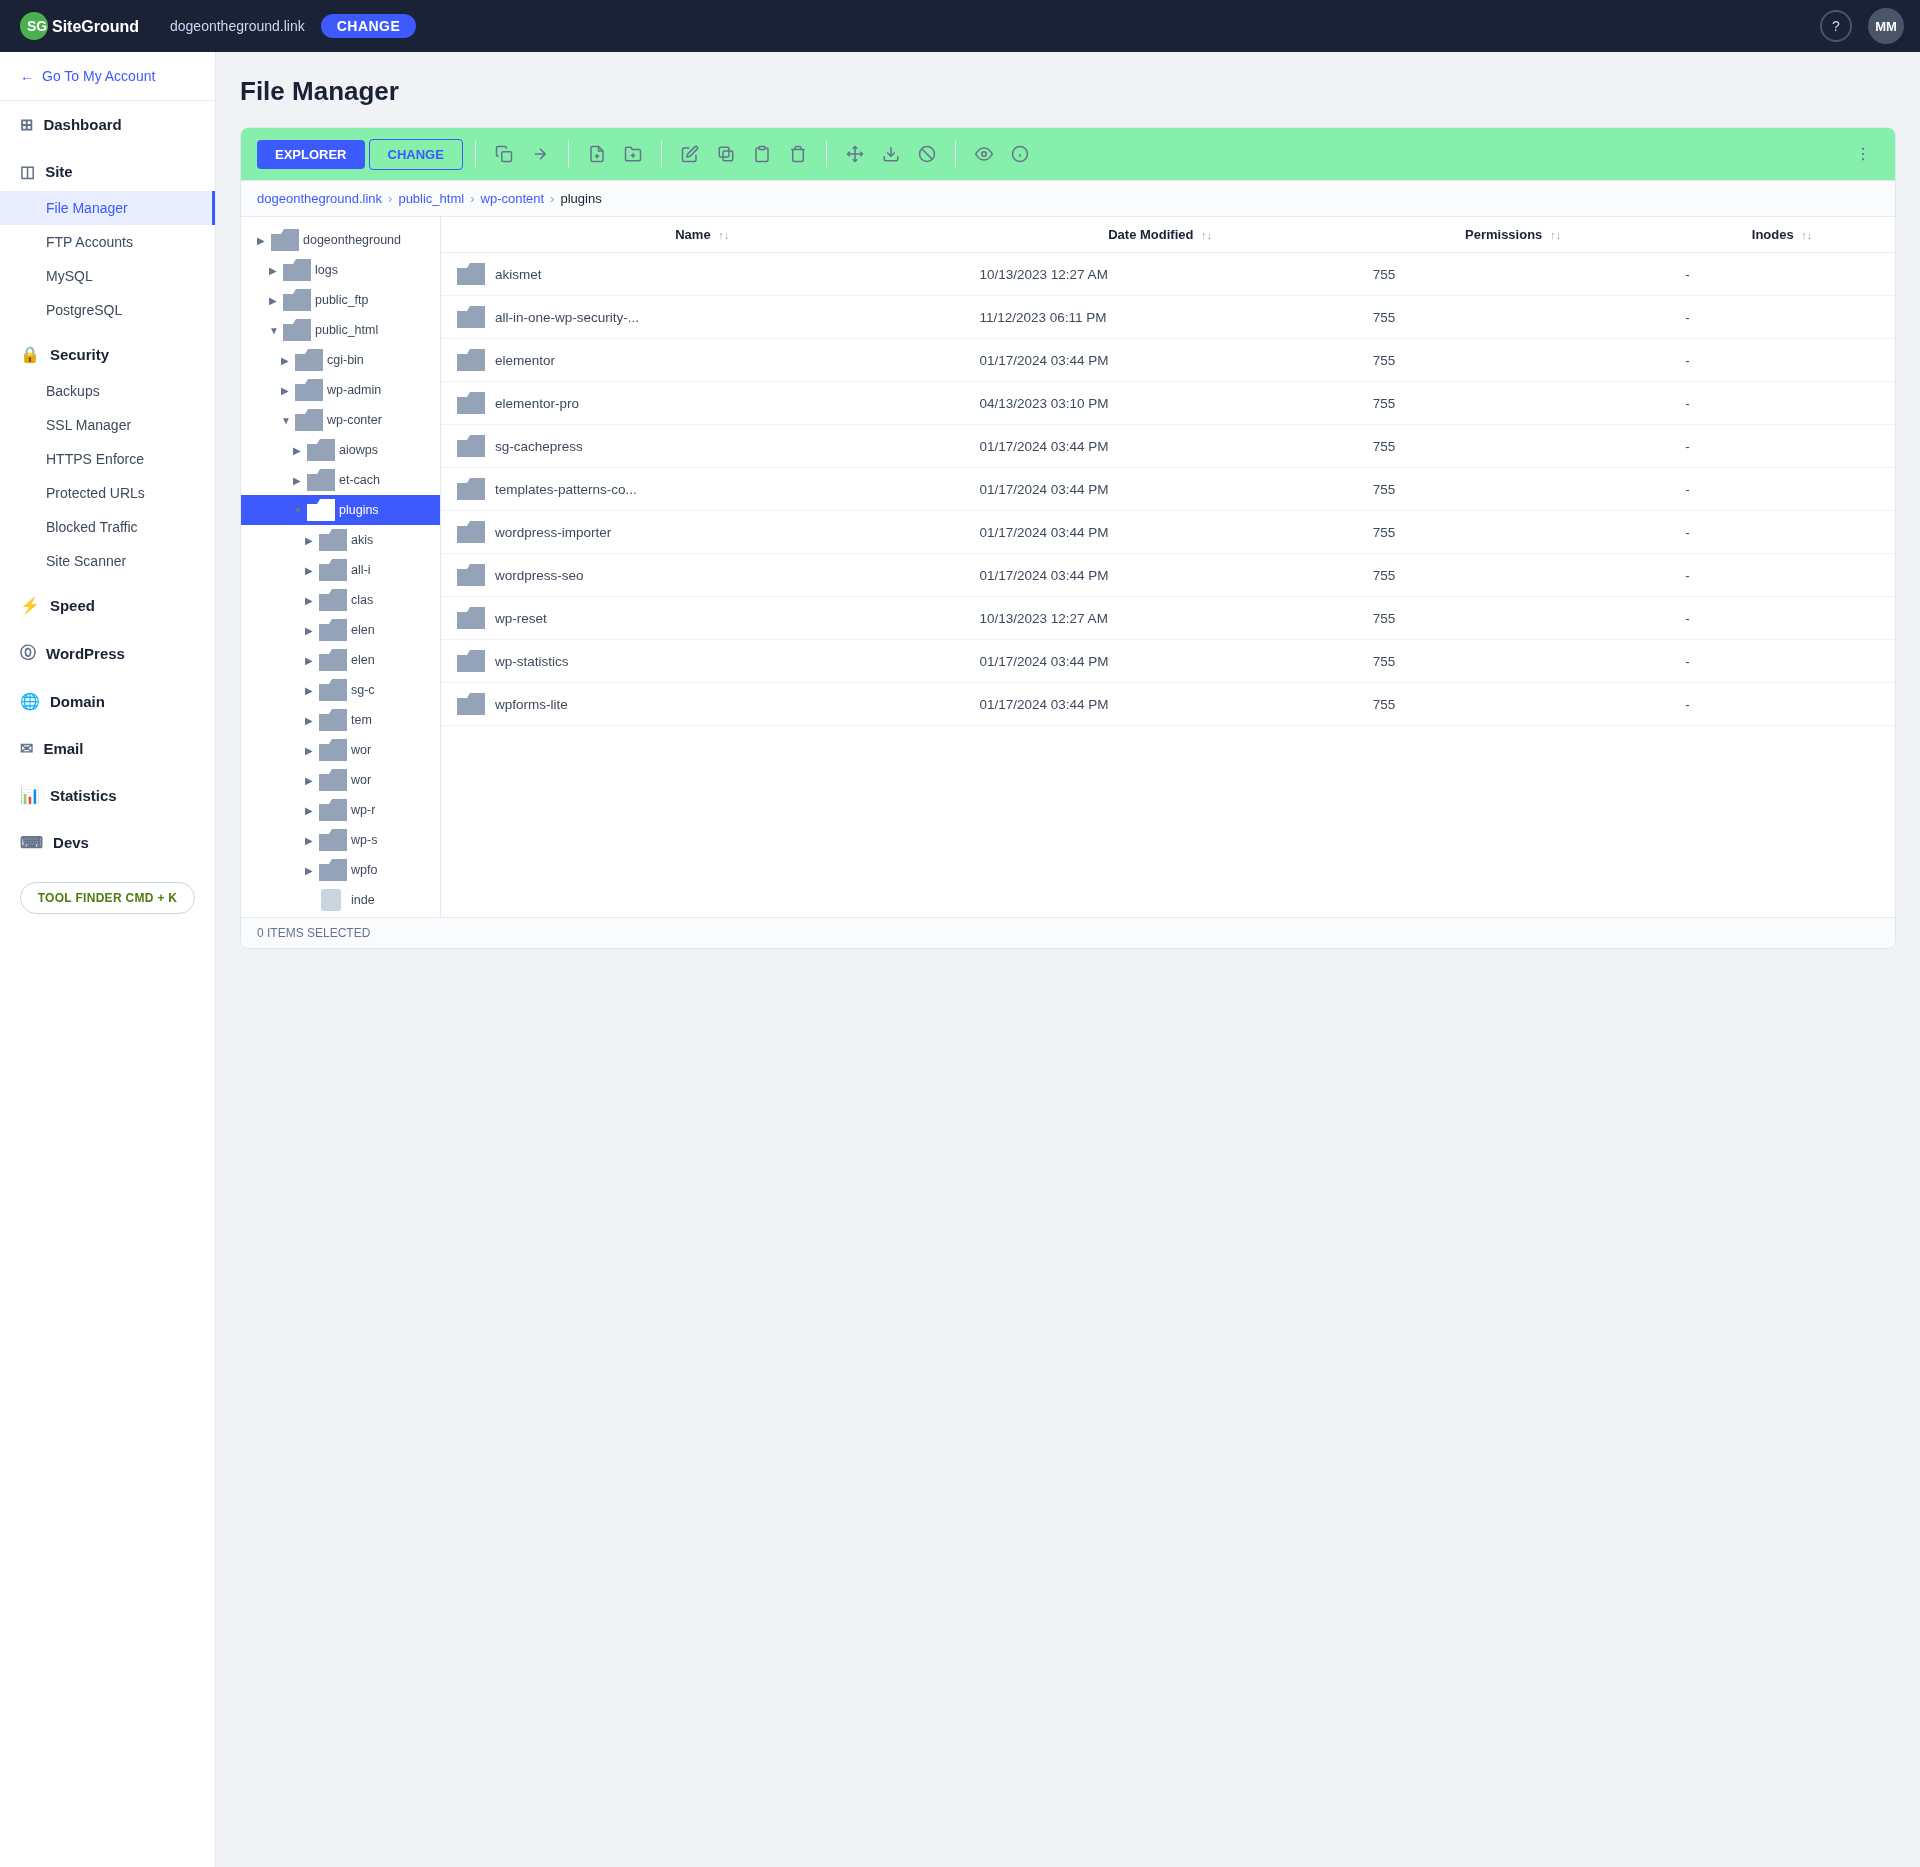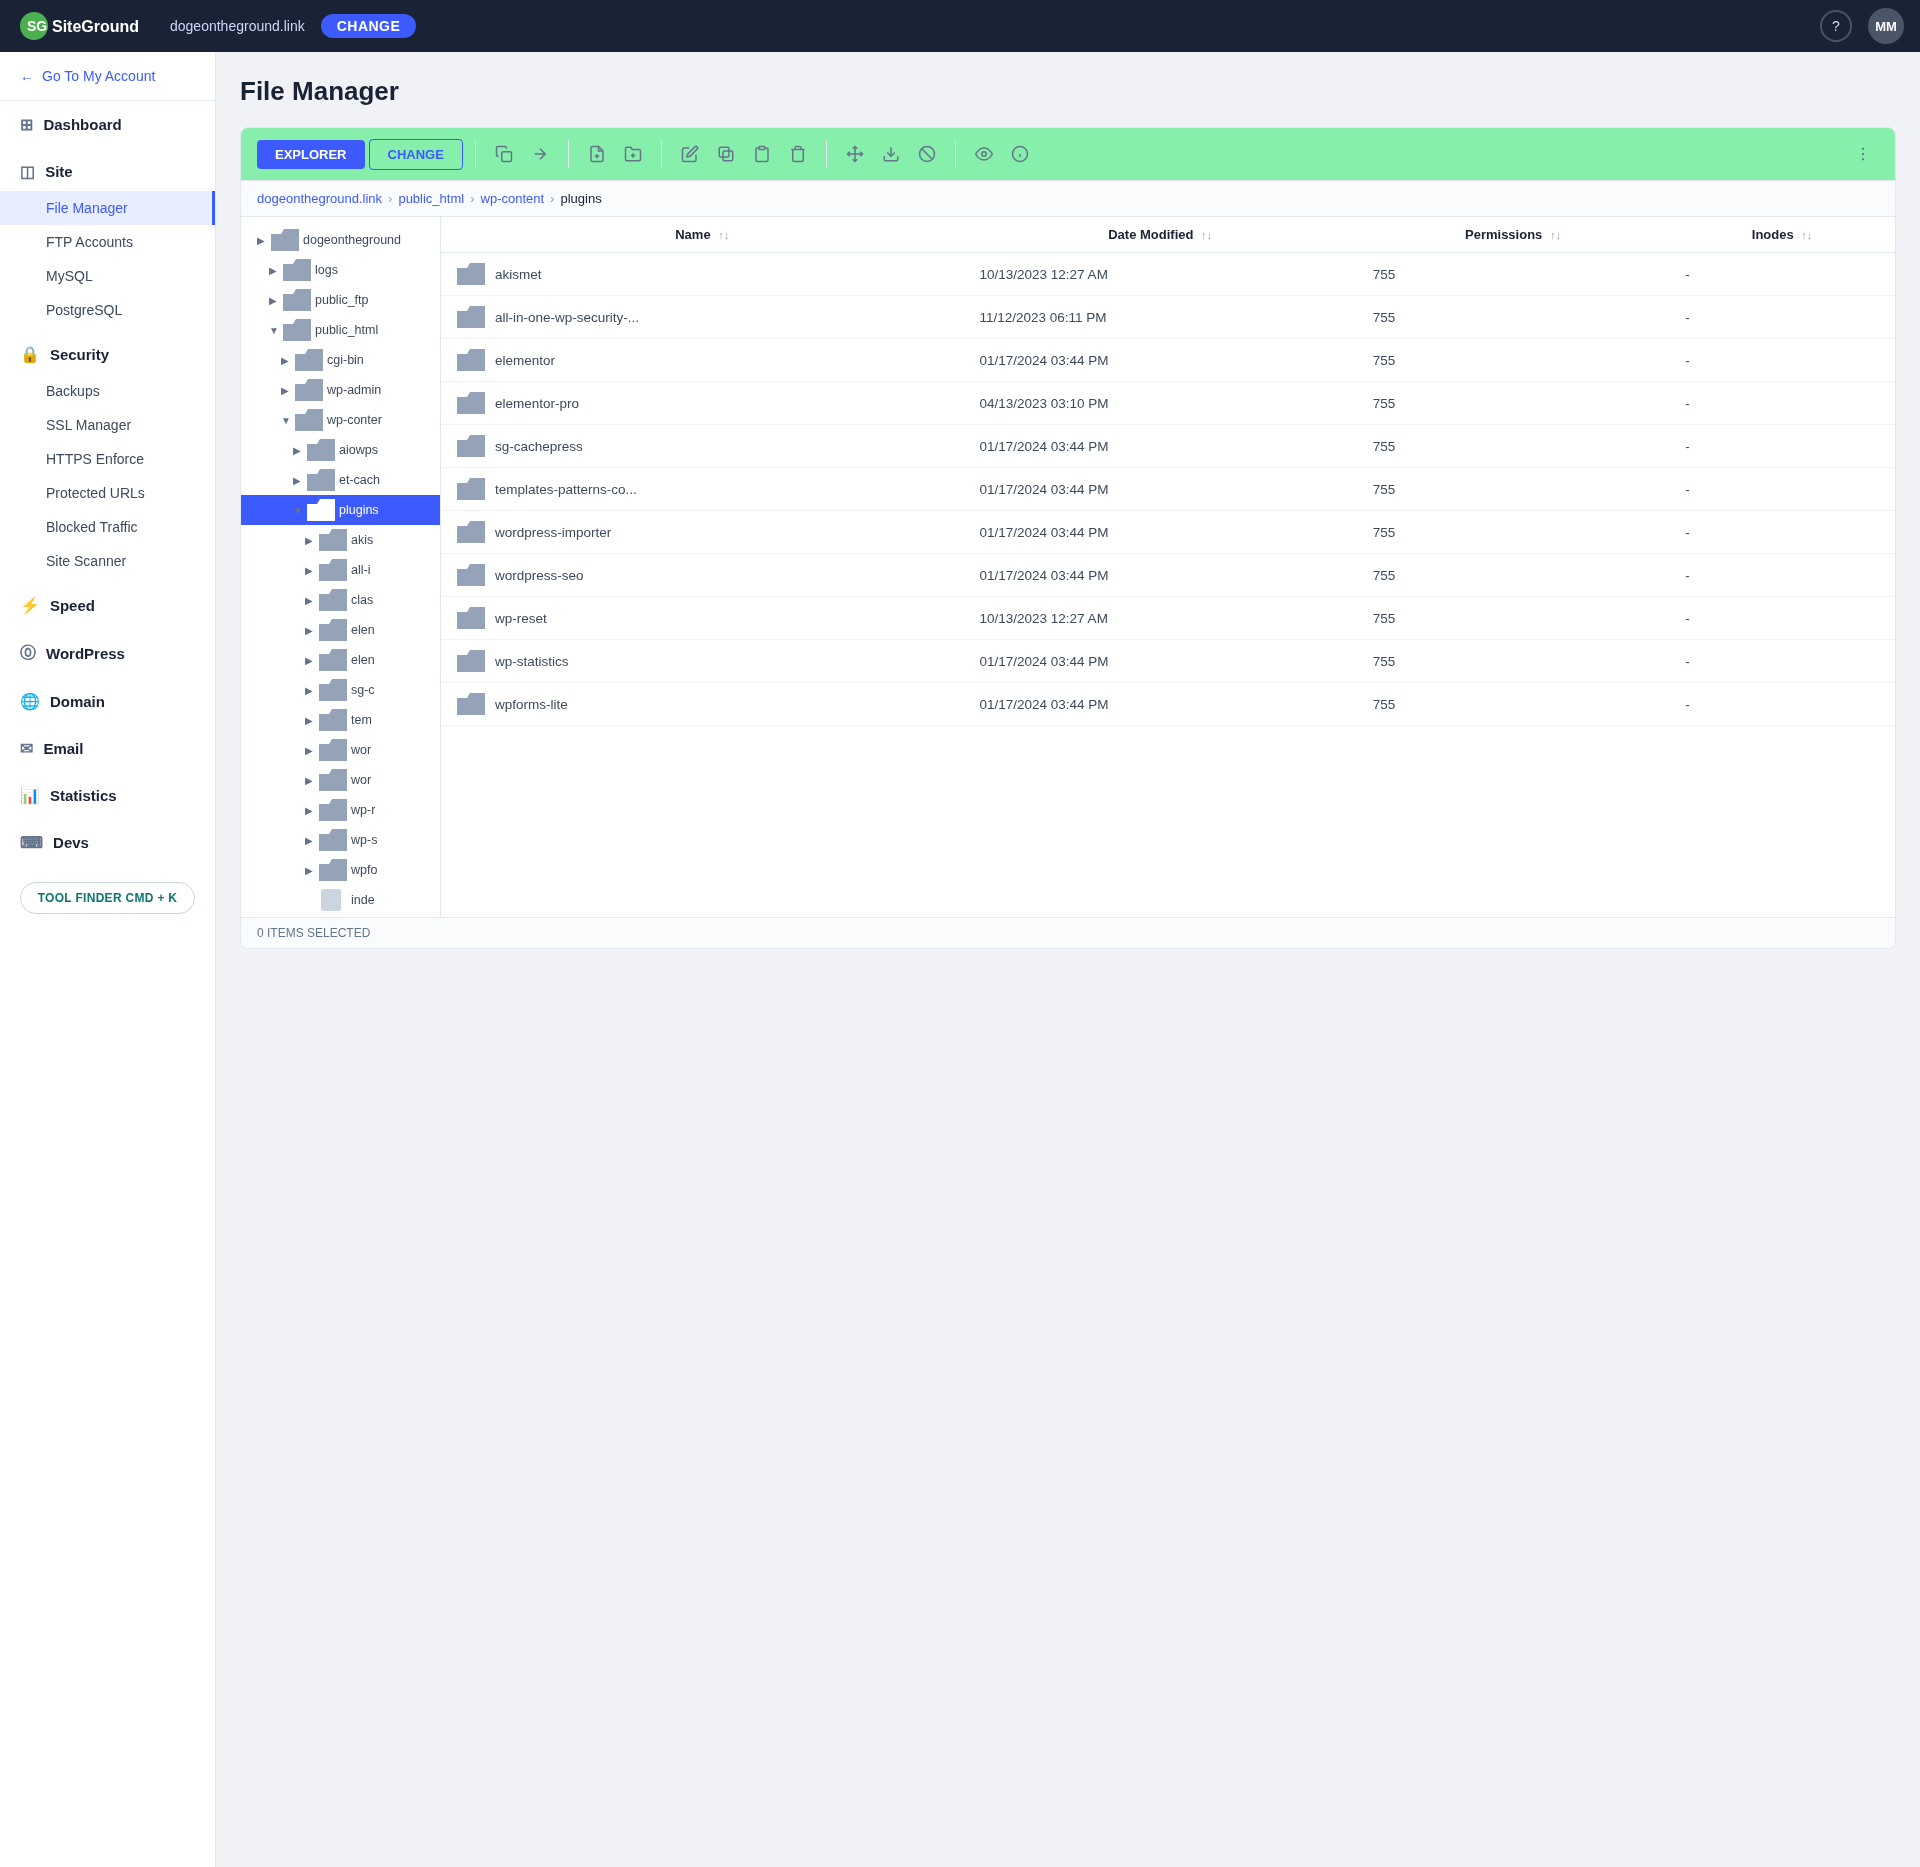--- a/index.html
+++ b/index.html
@@ -121,21 +121,21 @@
       font-weight: 500;
       border-right: 3px solid #3d5afe;
     }
     .sidebar-tool-finder {
       margin: 16px 20px;
       border: 1.5px solid #cbd5e0;
       border-radius: 20px;
       padding: 8px 16px;
       font-size: 12px;
       font-weight: 600;
-      color: #0f766e;
+      color: #4d7c0f;
       text-align: center;
       cursor: pointer;
       letter-spacing: 0.3px;
     }
 
     
     .content {
       flex: 1;
       overflow-y: auto;
       padding: 24px;

